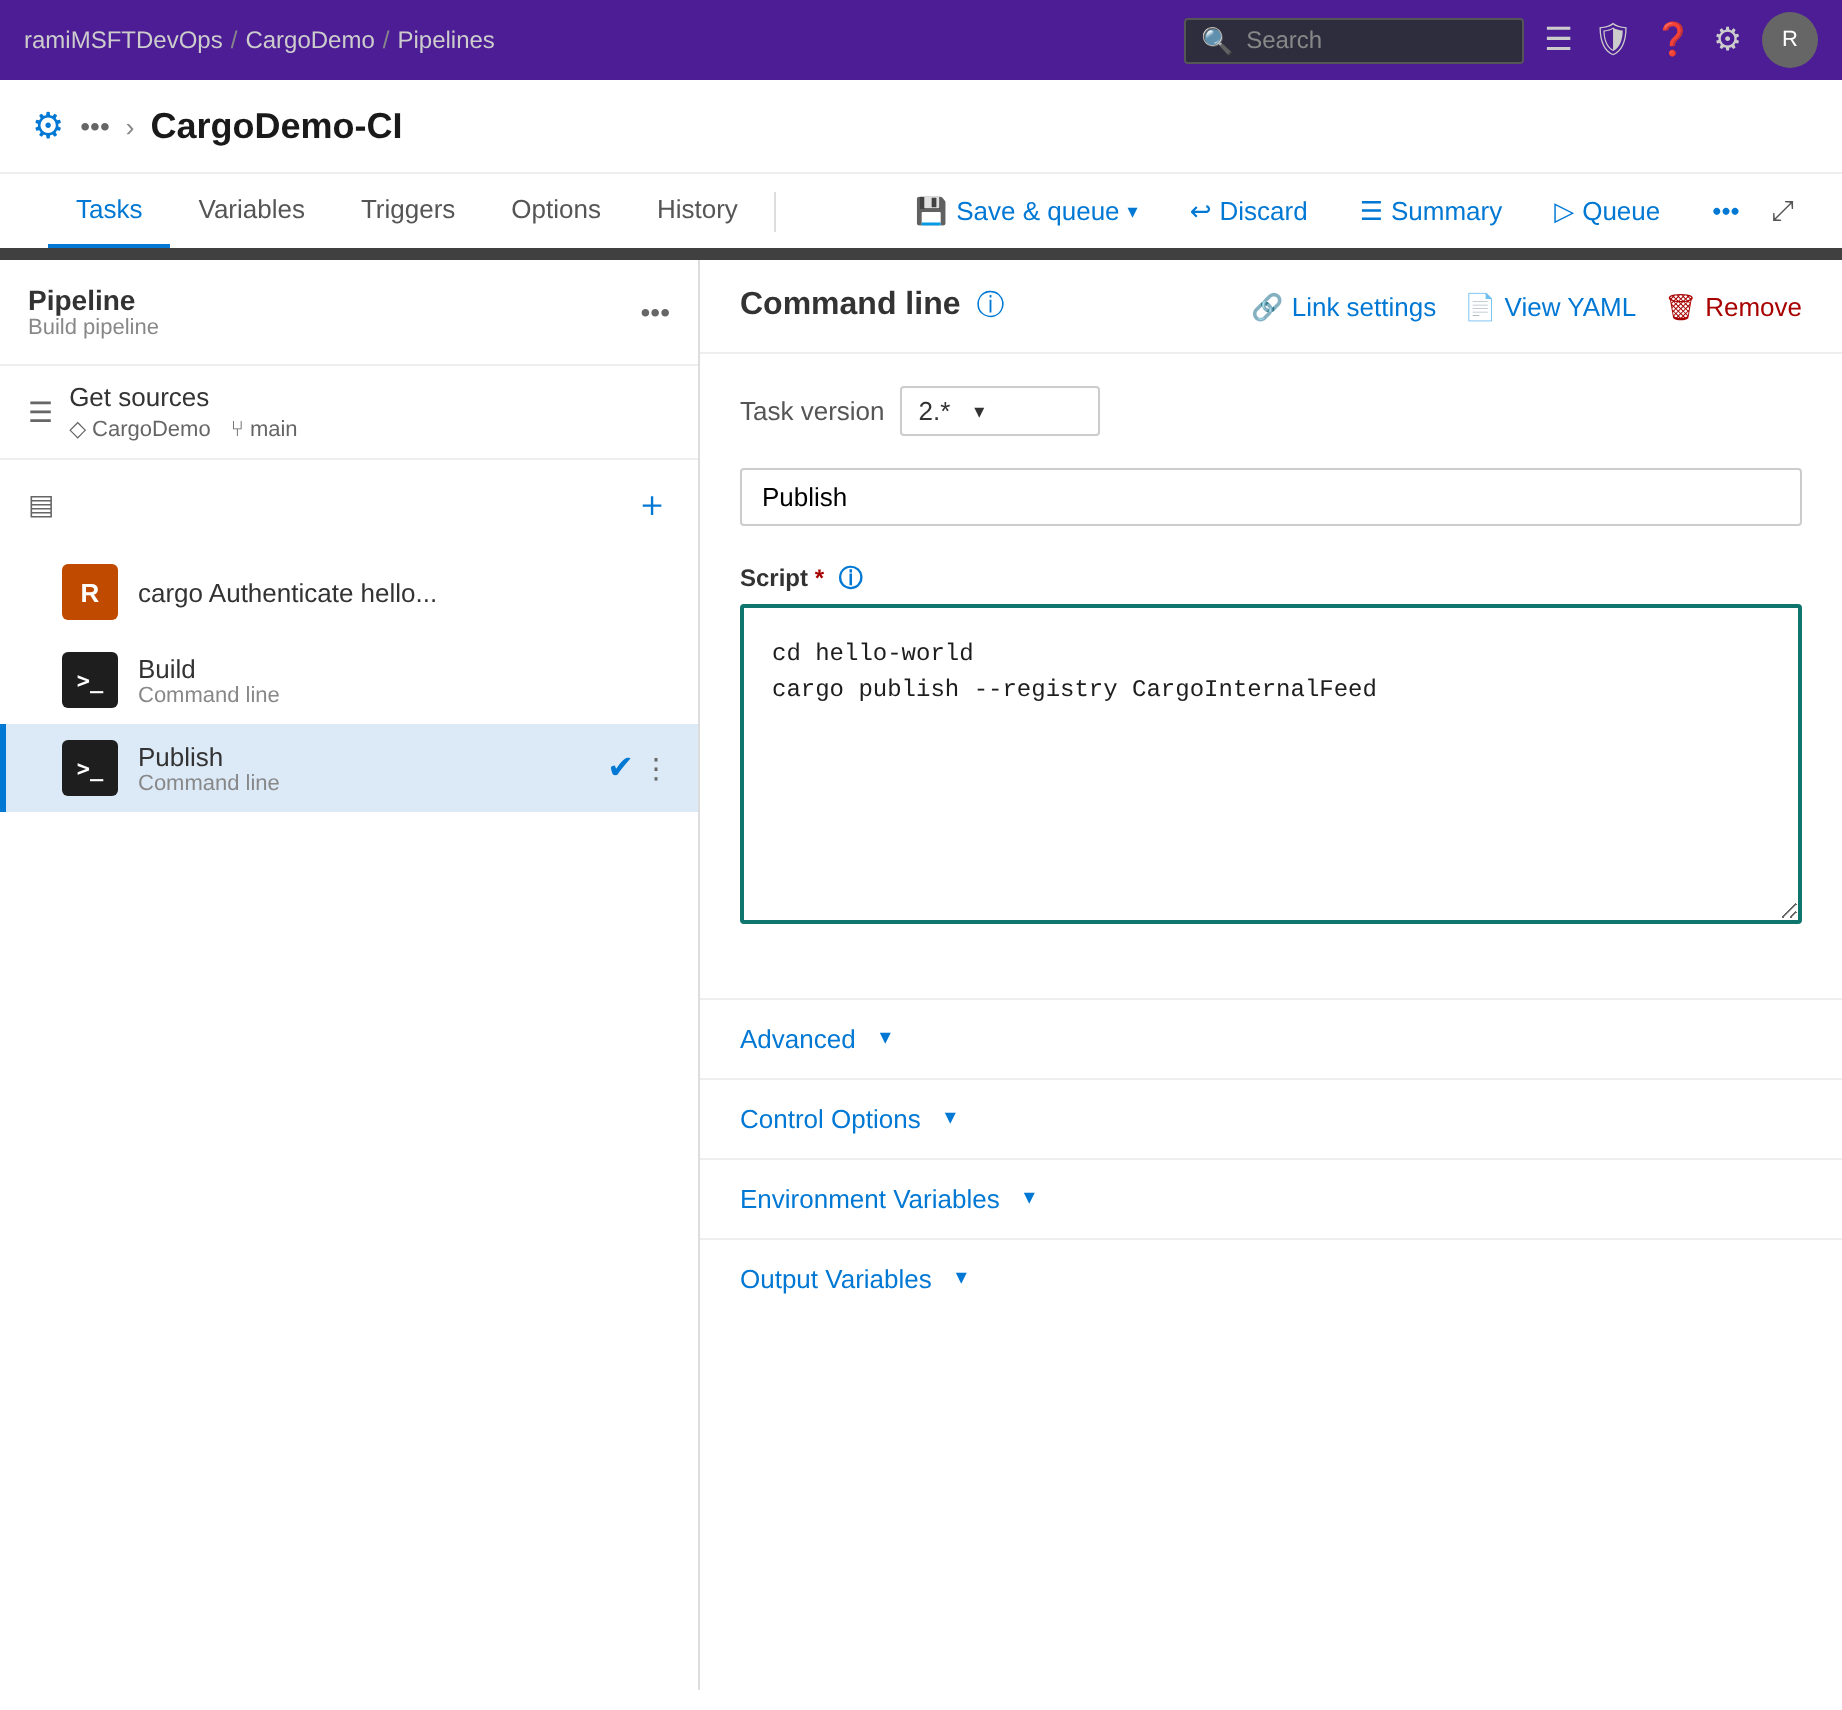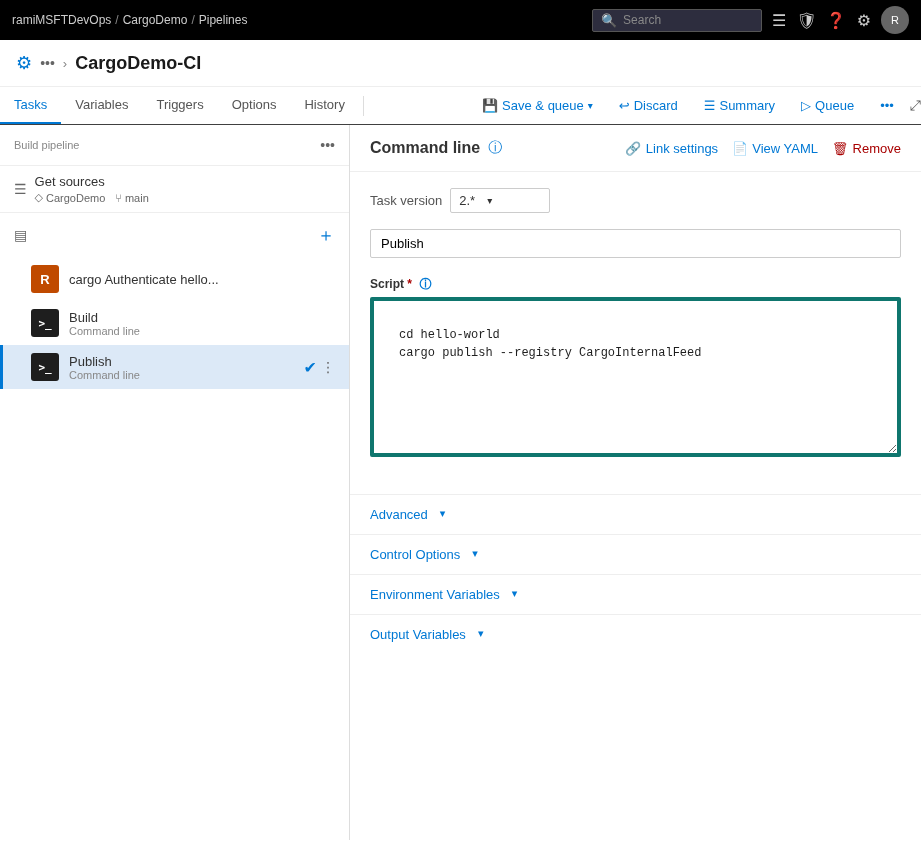--- a/index.html
+++ b/index.html
@@ -1,41 +1,41 @@
 <!DOCTYPE html>
 <html><head>
   <meta charset="utf-8">
   <style>
     * { box-sizing: border-box; margin: 0; padding: 0; }
     body { font-family: 'Segoe UI', sans-serif; font-size: 13px; color: #333; background: #fff; height: 855px; width: 921px; overflow: hidden; }
 
     
     .top-nav {
-      display: flex; align-items: center; background: #000000; padding: 0 12px;
+      display: flex; align-items: center; background: #4c1d95; padding: 0 12px;
       height: 40px; gap: 20px;
     }
     .top-nav-breadcrumb { color: #ccc; font-size: 12px; display: flex; align-items: center; gap: 4px; flex: 1; }
     .top-nav-breadcrumb a { color: #ccc; text-decoration: none; }
     .top-nav-breadcrumb .sep { color: #888; }
     .top-nav-right { display: flex; align-items: center; gap: 10px; }
     .search-box { display: flex; align-items: center; background: #2d2d3e; border: 1px solid #555; border-radius: 2px; padding: 3px 8px; gap: 6px; }
     .search-box input { background: transparent; border: none; color: #ccc; font-size: 12px; outline: none; width: 130px; }
     .search-box input::placeholder { color: #888; }
     .nav-icon { color: #ccc; font-size: 16px; cursor: pointer; }
     .avatar { width: 28px; height: 28px; border-radius: 50%; background: #666; overflow: hidden; display: flex; align-items: center; justify-content: center; color: #fff; font-size: 11px; }
 
     
     .page-header { display: flex; align-items: center; padding: 12px 16px; gap: 8px; border-bottom: 1px solid #eee; }
     .page-header-icon { font-size: 18px; color: #0078d4; }
     .page-header-dots { color: #666; font-size: 14px; cursor: pointer; }
     .page-header-chevron { color: #888; }
     .page-title { font-size: 18px; font-weight: 600; color: #1a1a1a; }
 
     
-    .tab-bar { display: flex; align-items: center; padding: 0 0; border-bottom: 1px solid #404040; background: #fff; }
+    .tab-bar { display: flex; align-items: center; padding: 0 24px; border-bottom: 6px solid #404040; background: #fff; }
     .tab-item { padding: 10px 14px; font-size: 13px; color: #555; cursor: pointer; border-bottom: 2px solid transparent; text-decoration: none; }
     .tab-item.active { color: #0078d4; border-bottom: 2px solid #0078d4; font-weight: 500; }
     .tab-divider { width: 1px; height: 20px; background: #ddd; margin: 0 4px; }
     .tab-bar-actions { margin-left: auto; display: flex; align-items: center; gap: 6px; }
     .btn-action { display: flex; align-items: center; gap: 4px; padding: 5px 10px; font-size: 13px; border: none; background: transparent; color: #0078d4; cursor: pointer; border-radius: 2px; }
     .expand-icon { color: #555; cursor: pointer; font-size: 14px; }
 
     
     .main-content { display: flex; height: calc(855px - 40px - 56px - 44px); }
 
@@ -82,21 +82,21 @@
     .form-group { margin-bottom: 18px; }
     .form-label { font-size: 12px; font-weight: 600; margin-bottom: 4px; display: block; }
     .form-label .required { color: #a80000; }
     .form-row { display: flex; align-items: center; gap: 8px; margin-bottom: 16px; }
     .form-row label { font-size: 13px; color: #555; }
 
     .version-select { display: flex; align-items: center; border: 1px solid #ccc; border-radius: 2px; padding: 4px 8px; gap: 4px; cursor: pointer; min-width: 100px; font-size: 13px; background: #fff; }
 
     .text-input { width: 100%; padding: 6px 10px; border: 1px solid #ccc; border-radius: 2px; font-size: 13px; font-family: inherit; outline: none; }
 
-    .code-area { width: 100%; padding: 25px; border: 4px solid #0f766e; border-radius: 2px; font-family: 'Consolas', 'Courier New', monospace; font-size: 12px; outline: none; resize: vertical; min-height: 160px; color: #1e1e1e; background: #fff; line-height: 1.5; }
+    .code-area { width: 100%; padding: 14px; border: 2px solid #0f766e; border-radius: 2px; font-family: 'Consolas', 'Courier New', monospace; font-size: 12px; outline: none; resize: vertical; min-height: 160px; color: #1e1e1e; background: #fff; line-height: 1.5; }
 
     .collapsible-section { border-top: 1px solid #eee; }
     .collapsible-header { display: flex; align-items: flex-start; gap: 12px; padding: 12px 20px; cursor: pointer; color: #0078d4; font-size: 13px; font-weight: 400; }
     .collapse-chevron { font-size: 11px; color: #0078d4; }
   </style>
 </head>
 <body>
 
 <div class="top-nav">
   <div class="top-nav-breadcrumb">
@@ -155,20 +155,21 @@
     <span class="expand-icon">⤢</span>
   </div>
 </div>
 
 <div class="main-content">
 
   <div class="left-panel">
 
     <div class="pipeline-header">
       <div style="flex:1;">
+        <div class="pipeline-title">Pipeline</div>
         <div class="pipeline-subtitle">Build pipeline</div>
       </div>
       <span class="pipeline-dots">•••</span>
     </div>
 
     <div class="sources-item">
       <span class="sources-icon">☰</span>
       <div>
         <div class="sources-label">Get sources</div>
         <div class="sources-meta">

